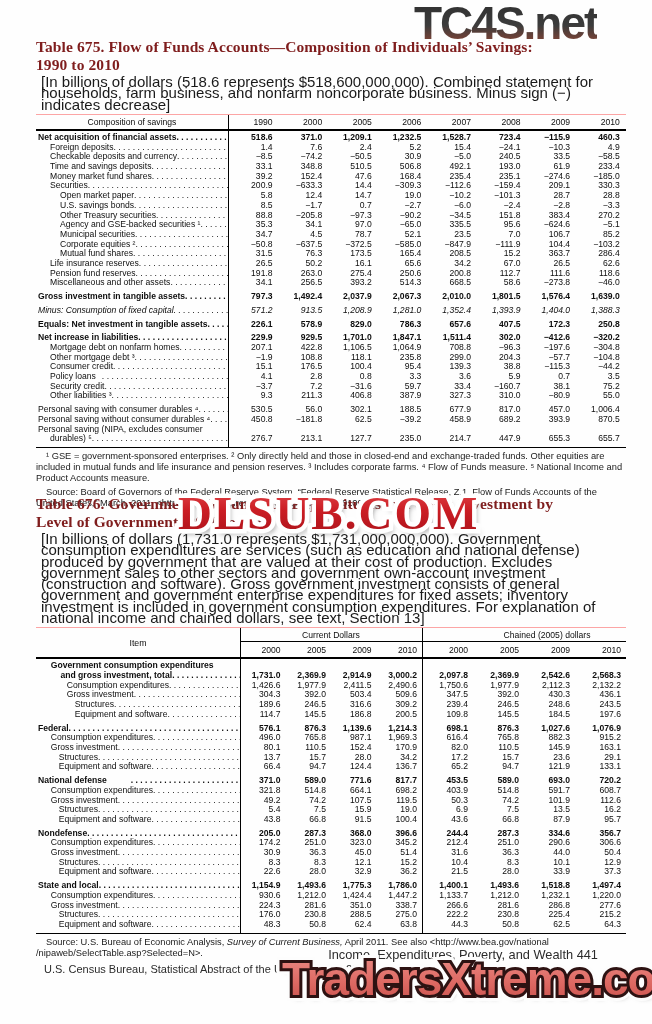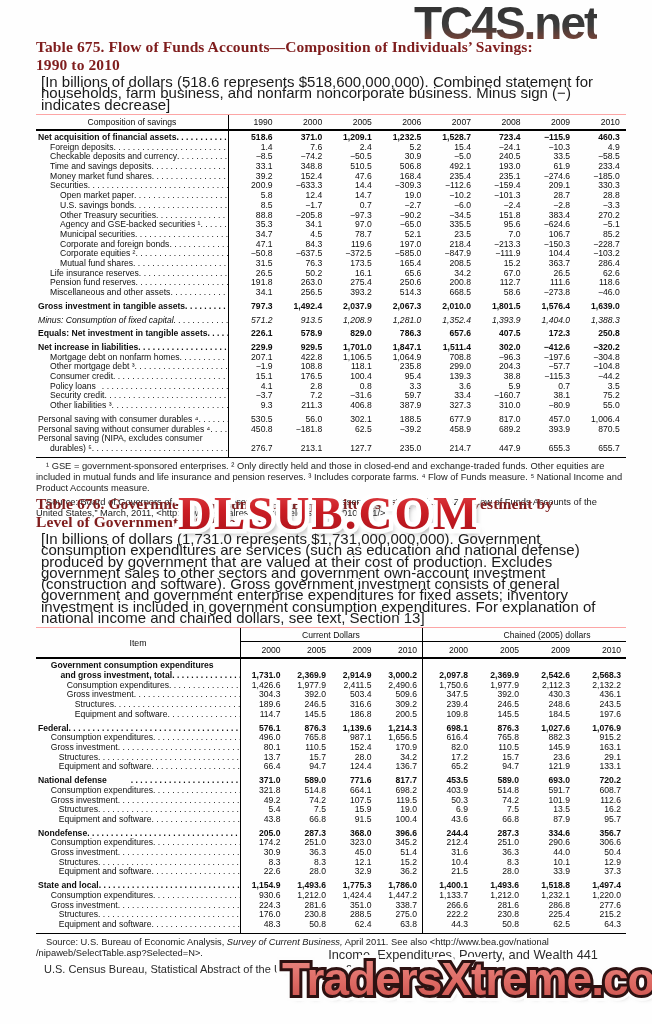--- a/index.html
+++ b/index.html
@@ -253,34 +253,20 @@
             <div class="tcell">4.5</div>
             <div class="tcell">78.7</div>
             <div class="tcell">52.1</div>
             <div class="tcell">23.5</div>
             <div class="tcell">7.0</div>
             <div class="tcell">106.7</div>
             <div class="tcell">85.2</div>
           </div>
           <div class="trow">
             <div class="tlabel" style="padding-left: 24px;">
-              <span class="ltext">Corporate and foreign bonds</span>
-              <span class="leader"></span>
-            </div>
-            <div class="tcell">47.1</div>
-            <div class="tcell">84.3</div>
-            <div class="tcell">119.6</div>
-            <div class="tcell">197.0</div>
-            <div class="tcell">218.4</div>
-            <div class="tcell">−213.3</div>
-            <div class="tcell">−150.3</div>
-            <div class="tcell">−228.7</div>
-          </div>
-          <div class="trow">
-            <div class="tlabel" style="padding-left: 24px;">
               <span class="ltext">Corporate equities ²</span>
               <span class="leader"></span>
             </div>
             <div class="tcell">−50.8</div>
             <div class="tcell">−637.5</div>
             <div class="tcell">−372.5</div>
             <div class="tcell">−585.0</div>
             <div class="tcell">−847.9</div>
             <div class="tcell">−111.9</div>
             <div class="tcell">104.4</div>
@@ -668,21 +654,21 @@
             <div class="tcell chn">1,076.9</div>
           </div>
           <div class="trow">
             <div class="tlabel" style="padding-left: 14.8px;">
               <span class="ltext">Consumption expenditures</span>
               <span class="leader"></span>
             </div>
             <div class="tcell cur">496.0</div>
             <div class="tcell cur">765.8</div>
             <div class="tcell cur">987.1</div>
-            <div class="tcell cur">1,656.5</div>
+            <div class="tcell cur">1,969.3</div>
             <div class="tcell chn">616.4</div>
             <div class="tcell chn">765.8</div>
             <div class="tcell chn">882.3</div>
             <div class="tcell chn">915.2</div>
           </div>
           <div class="trow">
             <div class="tlabel" style="padding-left: 14.8px;">
               <span class="ltext">Gross investment</span>
               <span class="leader"></span>
             </div>

